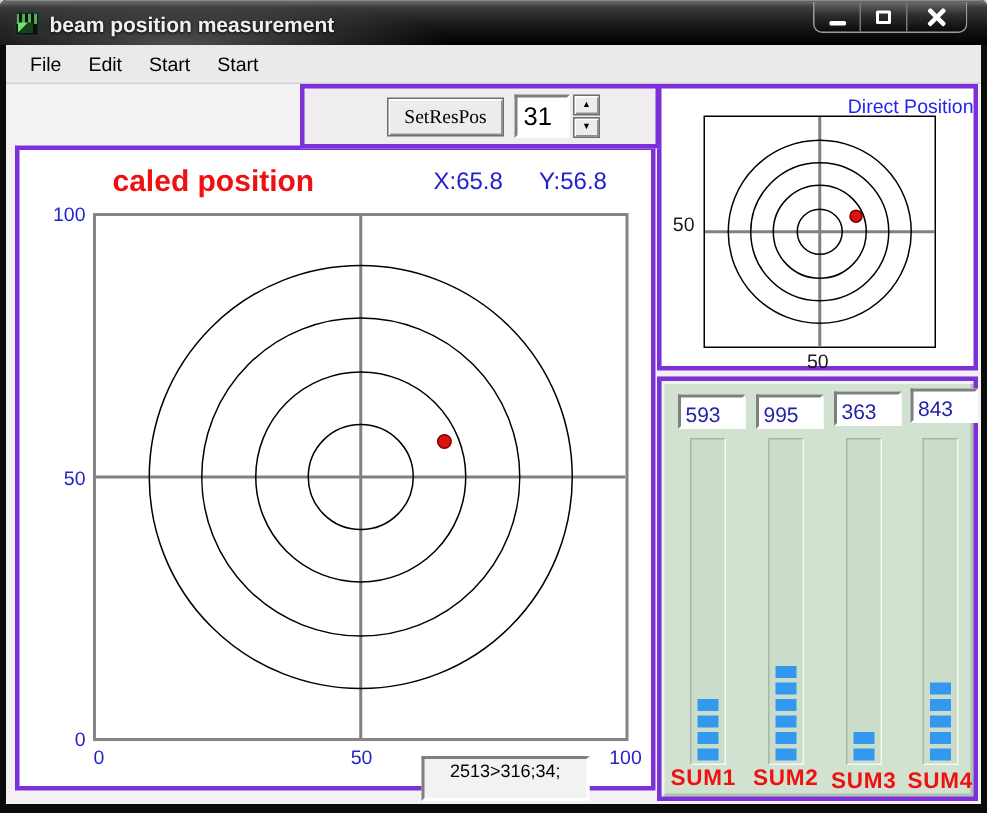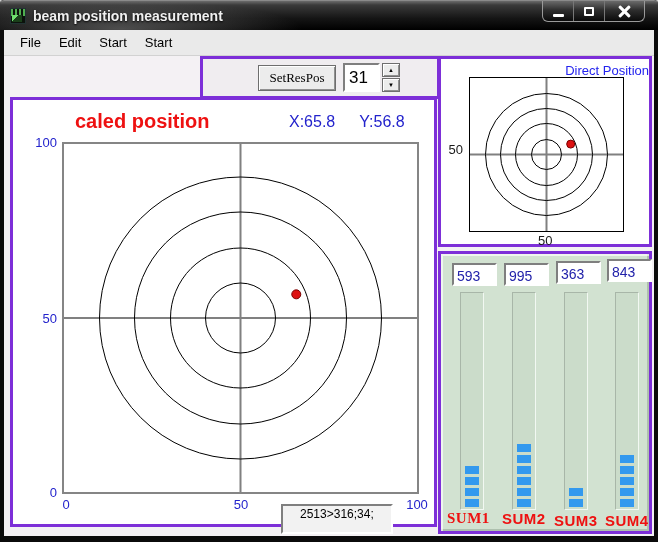--- a/index.html
+++ b/index.html
@@ -208,21 +208,21 @@
       <div class="sum-col" style="left:0;">
         <input class="sum-value" style="left: 11px; top: 9px;" value="593">
         <div class="sum-track" style="left:19px; top:38px;">
             <div class="segments">
               <div class="seg"></div>
               <div class="seg"></div>
               <div class="seg"></div>
               <div class="seg"></div>
             </div>
           </div>
-        <div class="sum-label" style="left:6px; top:256px;font-family:Liberation Serif, serif;">SUM1</div>
+        <div class="sum-label" style="left:6px; top:256px;">SUM1</div>
       </div>
       <div class="sum-col" style="left:52px;">
         <input class="sum-value" style="left: 11px; top: 9px;" value="995">
         <div class="sum-track" style="left:19px; top:38px;">
             <div class="segments">
               <div class="seg"></div>
               <div class="seg"></div>
               <div class="seg"></div>
               <div class="seg"></div>
               <div class="seg"></div>

